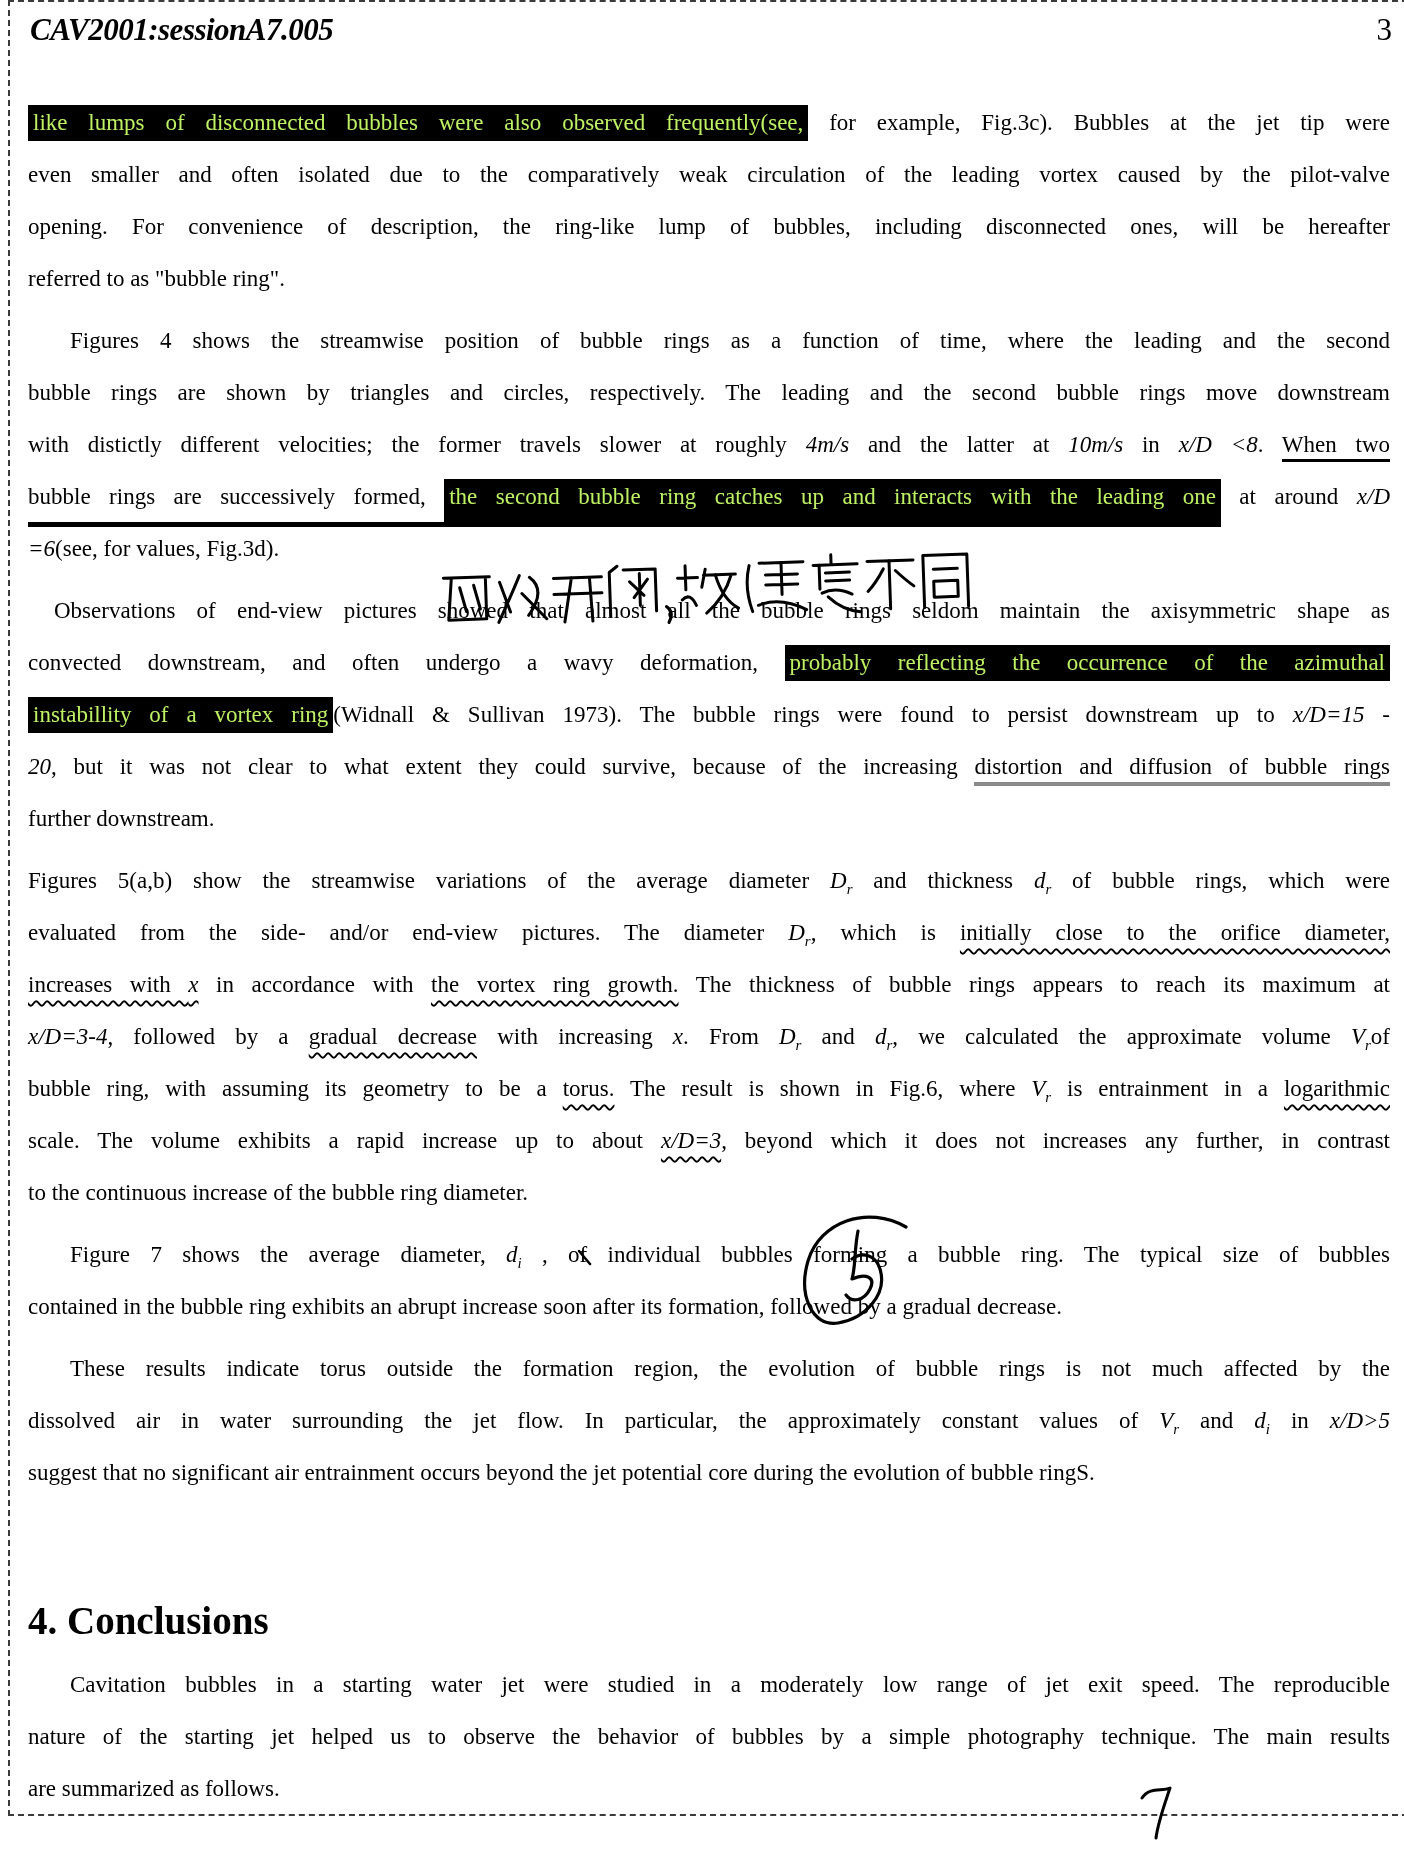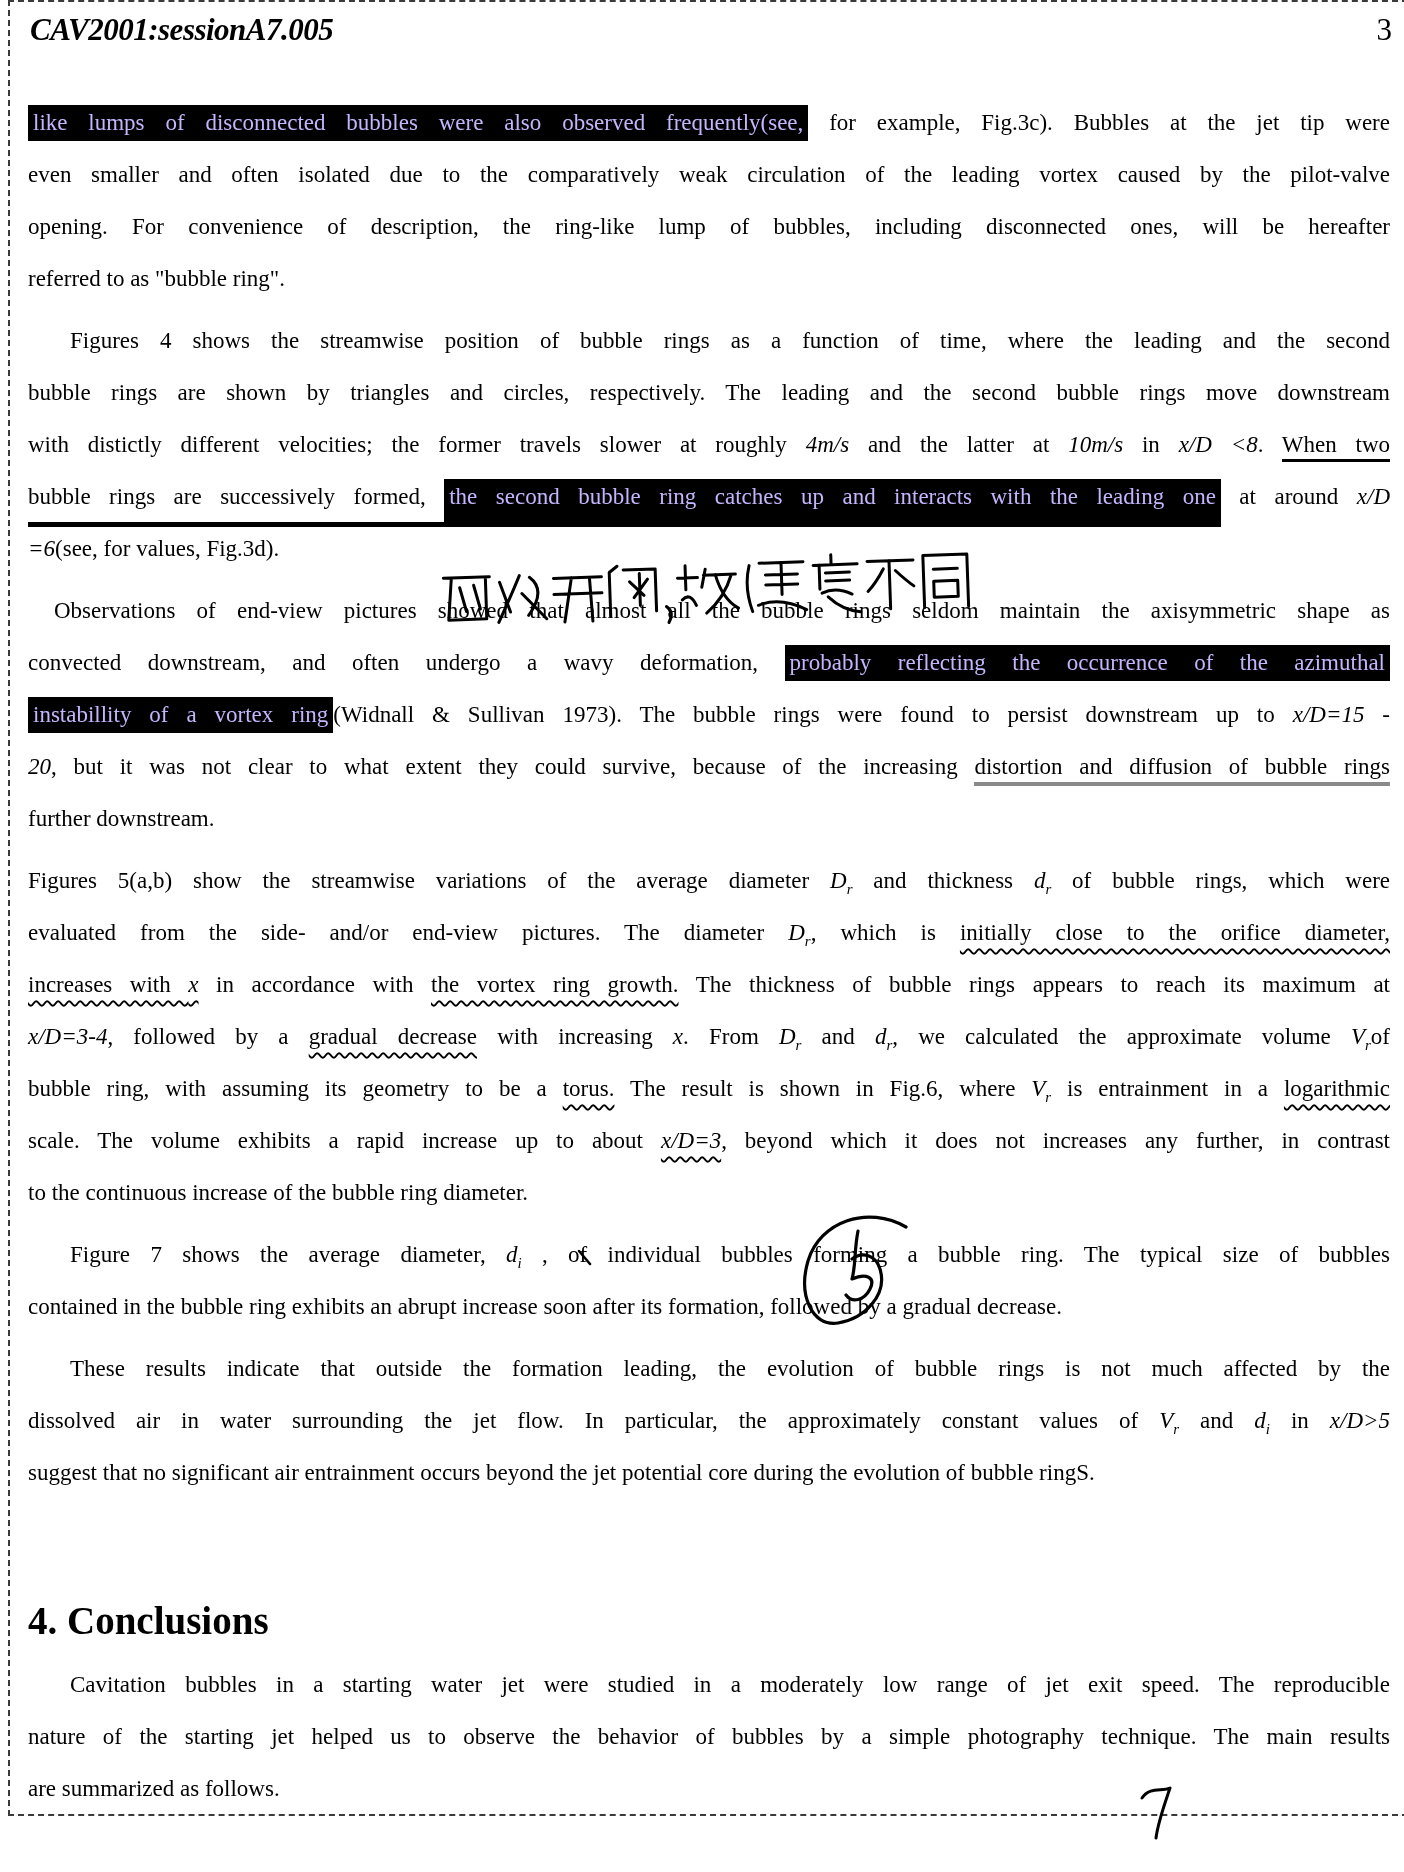--- a/index.html
+++ b/index.html
@@ -24,21 +24,21 @@
   }
   .para{margin:0 0 10px 0;}
   .line{
     text-align:justify;text-align-last:justify;height:52px;
     white-space:normal;
   }
   .line.last{text-align-last:left;}
   .seg{}
   .it{font-style:italic;}
   .sub{vertical-align:sub;font-size:0.65em;}
-  .hl{background:#000;color:#c4b5fd;padding:5px 5px 6px 5px;box-decoration-break:clone;-webkit-box-decoration-break:clone;}
+  .hl{background:#000;color:#bef264;padding:5px 5px 6px 5px;box-decoration-break:clone;-webkit-box-decoration-break:clone;}
   .ul{border-bottom:3px solid #000;padding-bottom:2px;}
   .ut{border-bottom:5px solid #000;padding-bottom:13px;}
   .ug{border-bottom:4px solid #8a8a8a;padding-bottom:3px;}
   .uw{text-decoration-line:underline;text-decoration-style:wavy;text-decoration-color:#000;text-decoration-thickness:2px;text-underline-offset:8px;}
   .heading{font-weight:bold;font-size:39px;line-height:44px;margin:100px 0 16px 0;text-align:center;text-align-last:left;}
   .ink{position:absolute;}
   .statusbar{
     position:absolute;left:0;right:0;top:1869px;height:54px;background:#fff;
     font-family:Liberation Serif, serif;
   }
@@ -86,21 +86,21 @@
         <div class="line"><span class="seg it">x/D=3-4</span><span class="seg">, followed by a </span><span class="seg uw">gradual decrease</span><span class="seg"> with increasing </span><span class="seg it">x</span><span class="seg">. From </span><span class="seg it">D</span><span class="seg it sub">r</span><span class="seg"> and </span><span class="seg it">d</span><span class="seg it sub">r</span><span class="seg">, we calculated the approximate volume </span><span class="seg it">V</span><span class="seg it sub">r</span><span class="seg">of</span></div>
         <div class="line"><span class="seg">bubble ring, with assuming its geometry to be a </span><span class="seg uw">torus.</span><span class="seg"> The result is shown in Fig.6, where </span><span class="seg it">V</span><span class="seg it sub">r</span><span class="seg"> is entrainment in a </span><span class="seg uw">logarithmic</span></div>
         <div class="line"><span class="seg">scale. The volume exhibits a rapid increase up to about </span><span class="seg it uw">x/D=3</span><span class="seg">, beyond which it does not increases any further, in contrast</span></div>
         <div class="line last"><span class="seg">to the continuous increase of the bubble ring diameter.</span></div>
       </div>
       <div class="para">
         <div class="line" style="text-indent: 42px;"><span class="seg">Figure 7 shows the average diameter, </span><span class="seg it">d</span><span class="seg it sub">i</span><span class="seg"> , of individual bubbles forming a bubble ring. The typical size of bubbles</span></div>
         <div class="line last"><span class="seg">contained in the bubble ring exhibits an abrupt increase soon after its formation, followed by a gradual decrease.</span></div>
       </div>
       <div class="para">
-        <div class="line" style="text-indent: 42px;"><span class="seg">These results indicate that outside the formation leading, the evolution of bubble rings is not much affected by the</span></div>
+        <div class="line" style="text-indent: 42px;"><span class="seg">These results indicate torus outside the formation region, the evolution of bubble rings is not much affected by the</span></div>
         <div class="line"><span class="seg">dissolved air in water surrounding the jet flow. In particular, the approximately constant values of </span><span class="seg it">V</span><span class="seg it sub">r</span><span class="seg"> and </span><span class="seg it">d</span><span class="seg it sub">i</span><span class="seg"> in </span><span class="seg it">x/D&gt;5</span></div>
         <div class="line last"><span class="seg">suggest that no significant air entrainment occurs beyond the jet potential core during the evolution of bubble ringS.</span></div>
       </div>
       <div class="heading">4. Conclusions</div>
       <div class="para">
         <div class="line" style="text-indent: 42px;"><span class="seg">Cavitation bubbles in a starting water jet were studied in a moderately low range of jet exit speed. The reproducible</span></div>
         <div class="line"><span class="seg">nature of the starting jet helped us to observe the behavior of bubbles by a simple photography technique. The main results</span></div>
         <div class="line last"><span class="seg">are summarized as follows.</span></div>
       </div>
     </div>

